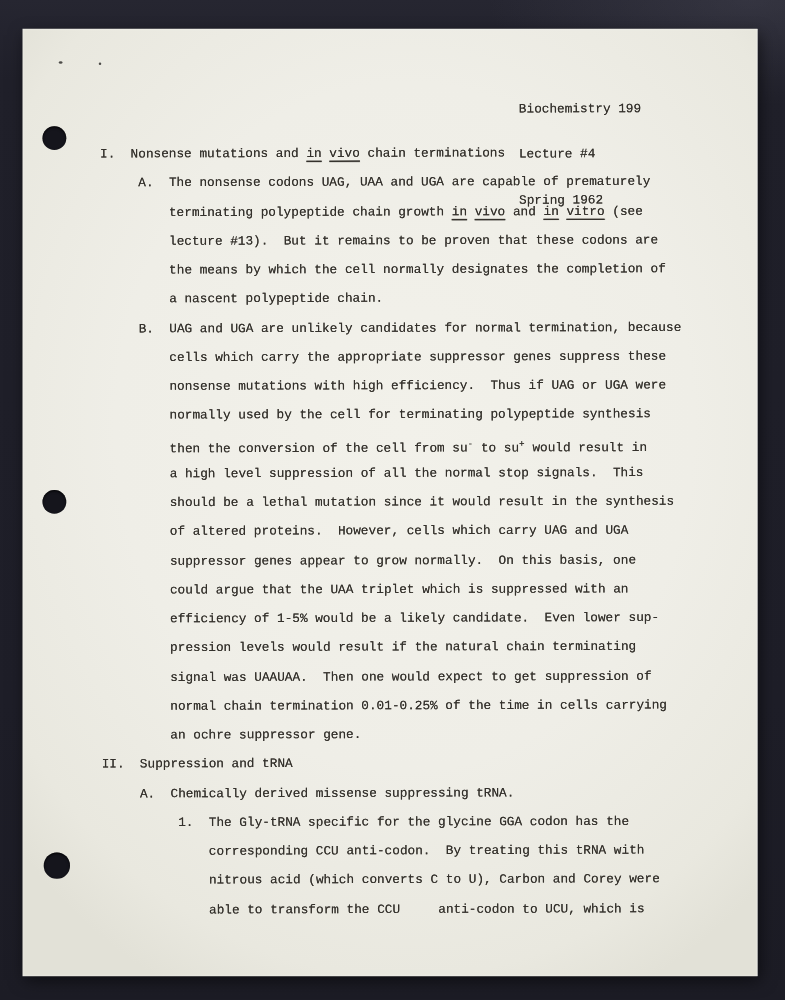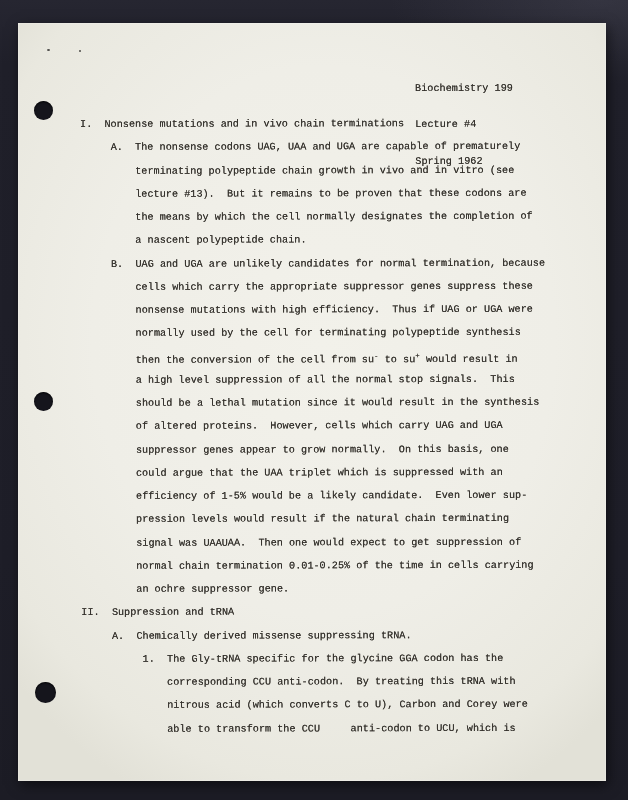--- a/index.html
+++ b/index.html
@@ -37,21 +37,21 @@
     transform:rotate(-0.15deg);
     transform-origin:left top;
   }
   .header-block{
     position:absolute;left:397px;top:36px;line-height:12.1px;white-space:pre;
   }
   .body-block{
     position:absolute;left:62px;top:90px;line-height:23.25px;white-space:pre;
   }
   .tline{height:23.25px;}
-  .u{text-underline-offset:2.5px;text-decoration-thickness:1px;}
+  .u{text-decoration:underline;text-underline-offset:2.5px;text-decoration-thickness:1px;}
   .sup{font-size:7.5px;vertical-align:4px;}
 </style>
 </head>
 <body style="background: rgb(32, 32, 42);">
 
 <div class="bg"></div>
 
 <div class="paper">
   <div class="speck speck1"></div>
   <div class="speck speck2"></div>

